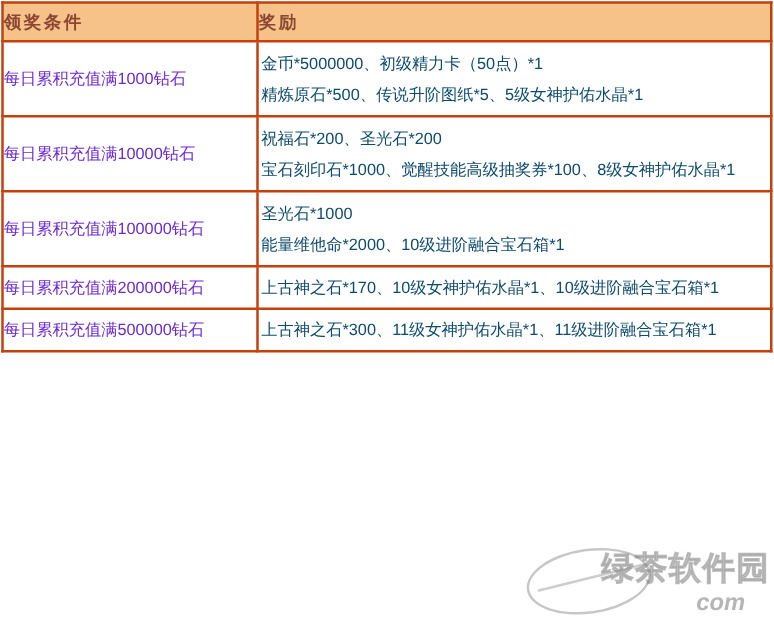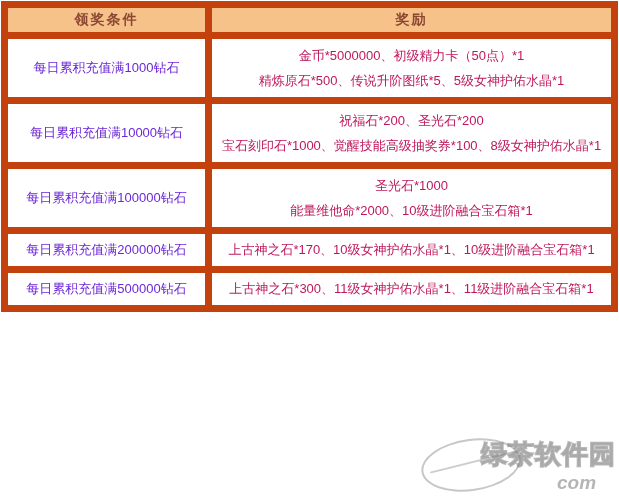--- a/index.html
+++ b/index.html
@@ -16,40 +16,40 @@
   }
   table.reward-table {
     position: absolute;
     left: 1px; top: 1px;
     width: 617px;
     border-collapse: collapse;
     table-layout: fixed;
   }
   table.reward-table th,
   table.reward-table td {
-    border: 7px solid #c2410c;
-    text-align: center;
+    border: 2px solid #c2410c;
+    text-align: left;
     vertical-align: middle;
   }
   th.hdr {
     height: 31px;
     background: #f6c28a;
     color: #8c4733;
     font-size: 14px;
     font-weight: bold;
     letter-spacing: 2px;
   }
   td.cond {
     width: 204px;
     color: #6d28d9;
     font-size: 13px;
     background: #ffffff;
   }
   td.rew {
-    color: #be185d;
+    color: #0c4a6e;
     font-size: 13px;
     background: #ffffff;
     padding: 4px 2px;
   }
   tr.tall { height: 57px; }
   tr.short { height: 29px; }
   .reward-line { display: block; line-height: 24px; }
   tr.tall .reward-line { line-height: 25px; }
 
   
@@ -73,21 +73,21 @@
     left: 10px; top: 30px;
     width: 88px; height: 2px;
     background: rgba(130,130,130,0.40);
     transform: rotate(-14deg);
   }
   .wm-text {
     position: absolute;
     left: 62px; top: 6px;
     width: 138px;
     font-size: 26px;
-    font-weight: bold;
+    font-weight: normal;
     letter-spacing: 1px;
     color: rgba(255,255,255,0.05);
     -webkit-text-stroke: 1.5px rgba(125,125,125,0.50);
     text-shadow: 0 0 1px rgba(125,125,125,0.35);
     white-space: nowrap;
   }
   .wm-url {
     position: absolute;
     left: 138px; top: 41px;
     font-size: 19px;

